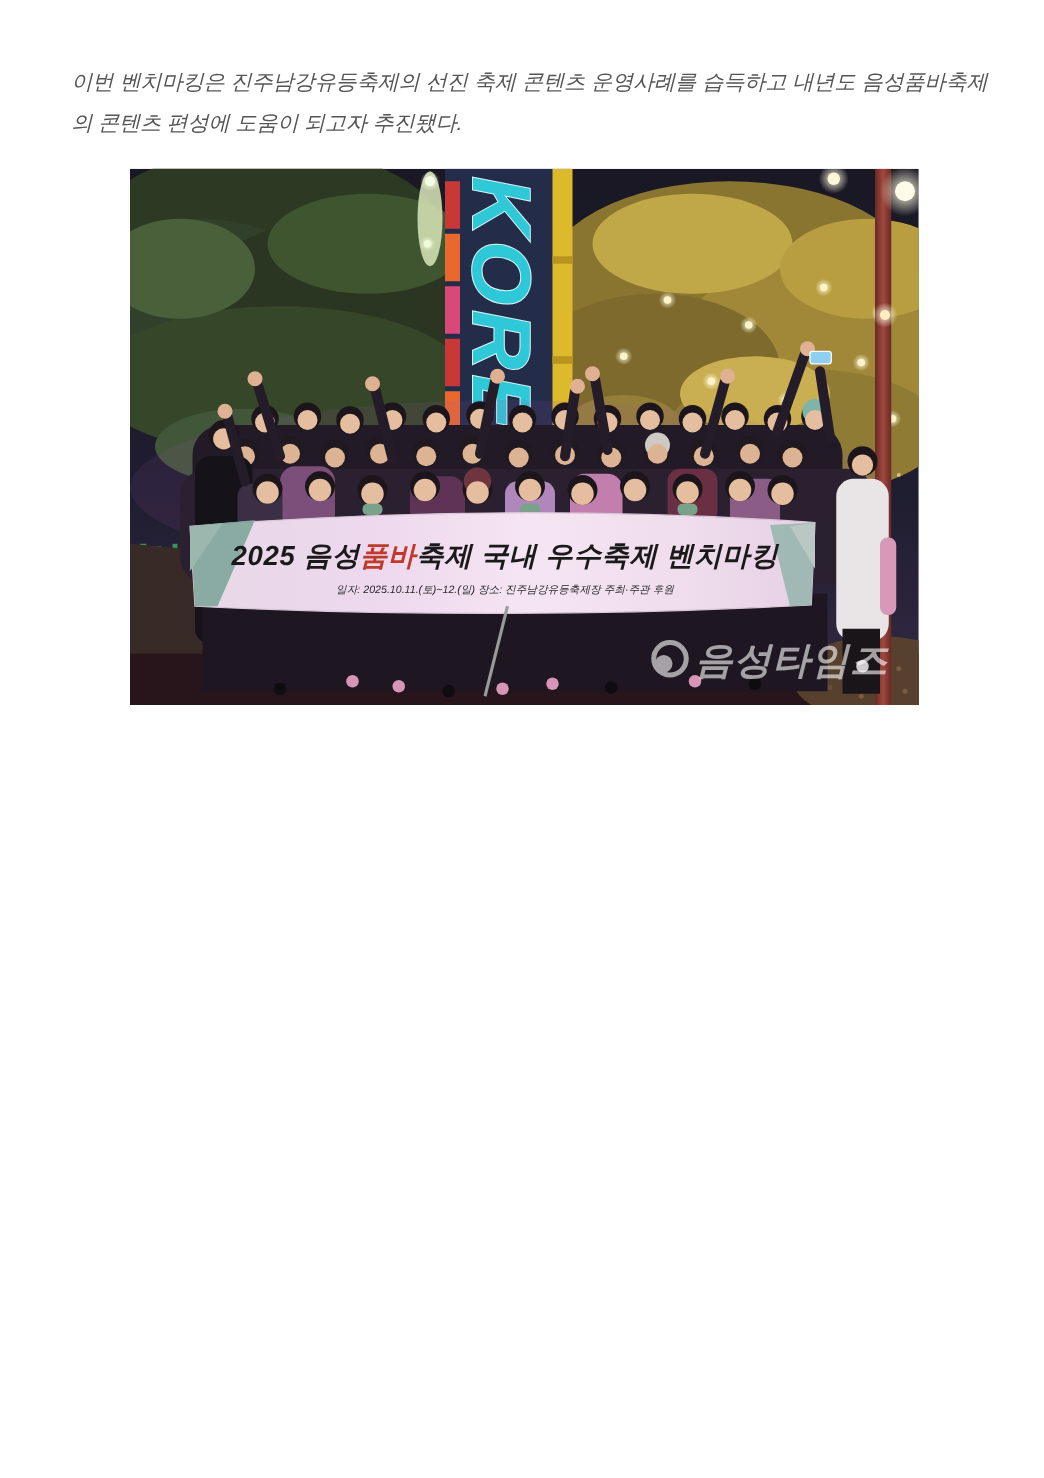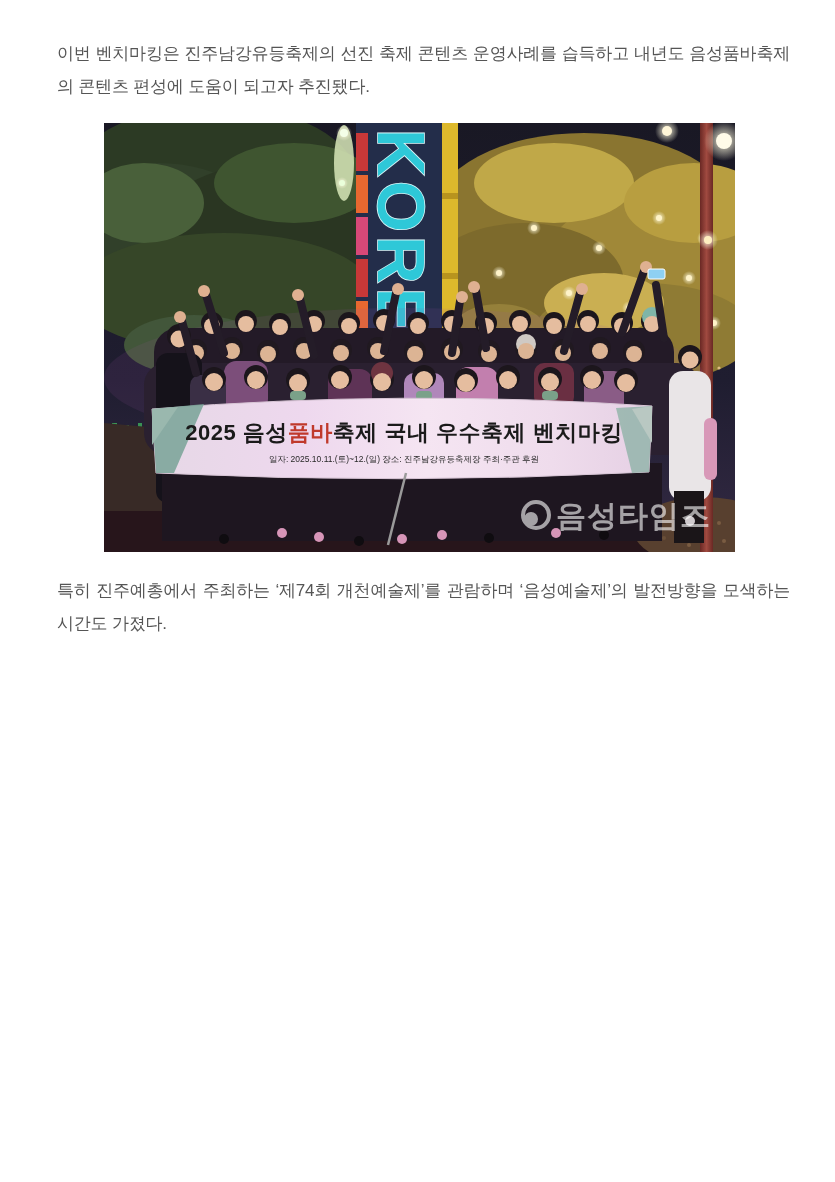--- a/index.html
+++ b/index.html
@@ -4,21 +4,22 @@
 <style>
   html,body{margin:0;padding:0;background:#ffffff;}
   .page{
     position:relative;
     width:835px;height:1182px;
     background:#ffffff;
     overflow:hidden;
     font-family:"Liberation Sans","DejaVu Sans",sans-serif;
   }
   .article{
-    padding:37px 45px 0 57px;
+    padding:49px 45px 0 57px;
+    font-style:italic;
   }
   .article p{
     margin:0 0 20px 0;
     font-size:17px;
     line-height:33px;
     color:#555555;
     text-align:justify;
     letter-spacing:-0.2px;
     word-break:normal;
   }
@@ -357,16 +358,15 @@
         <line x1="302" y1="350" x2="284" y2="422" stroke="#9a9a9a" stroke-width="2.5"></line>
 
         <g opacity="0.6">
           <circle cx="432" cy="392" r="13" fill="none" stroke="#ffffff" stroke-width="4"></circle>
           <circle cx="427" cy="396" r="7" fill="#ffffff"></circle>
           <text x="452" y="403" font-size="30" font-weight="bold" fill="#ffffff" font-family="Liberation Sans, DejaVu Sans, sans-serif" letter-spacing="1">음성타임즈</text>
         </g>
       </svg>
     </div>
 
-    <p>특히 진주예총에서 주최하는 ‘제74회 개천예술제’를 관람하며 ‘음성예술제’의 발전방향을 모색하는 시간도 가졌다.</p>
 
   </div>
 </div>
 
 </body></html>

